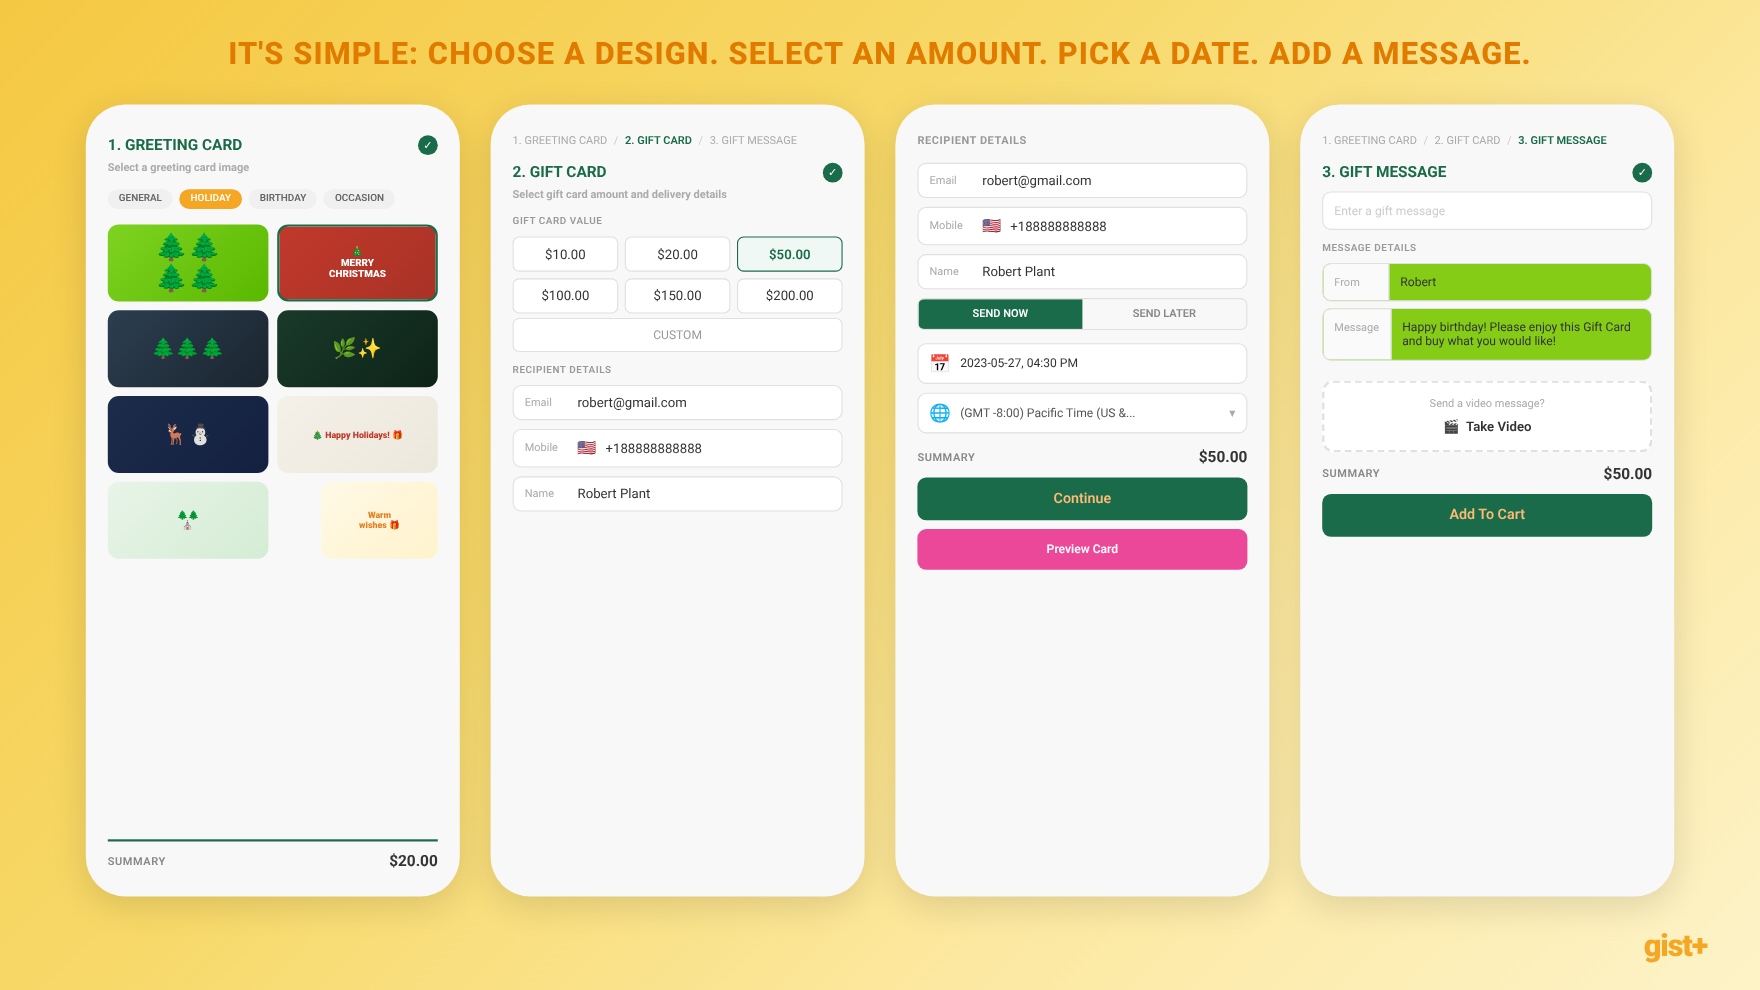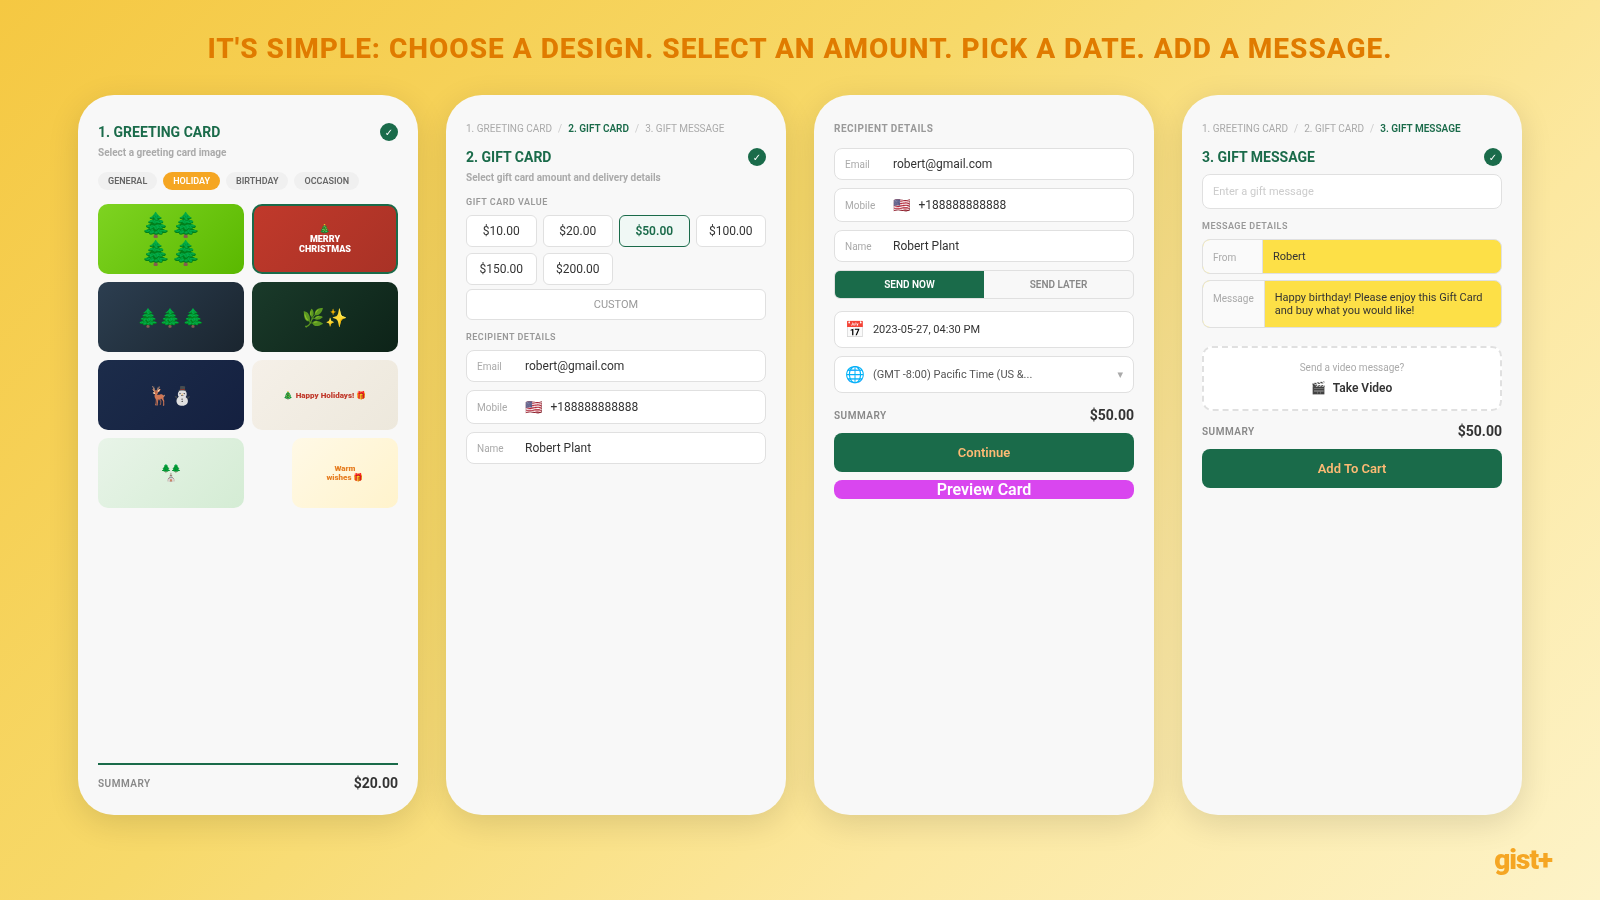--- a/index.html
+++ b/index.html
@@ -214,21 +214,21 @@
     .field-label {
       font-size: 9px;
       font-weight: 600;
       color: #999;
       text-transform: uppercase;
       letter-spacing: 0.5px;
       margin-bottom: 8px;
     }
     .amount-grid {
       display: grid;
-      grid-template-columns: 1fr 1fr 1fr 1fr;
+      grid-template-columns: 1fr 1fr 1fr;
       gap: 6px;
       margin-bottom: 4px;
     }
     .amount-btn {
       border: 1px solid #e0e0e0;
       border-radius: 6px;
       padding: 8px;
       text-align: center;
       font-size: 12px;
       color: #333;
@@ -339,26 +339,27 @@
       border-radius: 8px;
       padding: 12px;
       width: 100%;
       font-size: 13px;
       font-weight: 600;
       cursor: pointer;
       margin-bottom: 8px;
       text-align: center;
     }
     .btn-green-outline {
-      background: #d946ef;
+      background: #ec4899;
       color: white;
       border: none;
       border-radius: 8px;
+      padding: 12px;
       width: 100%;
-      font-size: 16px;
+      font-size: 11px;
       font-weight: 600;
       cursor: pointer;
       text-align: center;
     }
 
     
     .gift-msg-input {
       border: 1px solid #e0e0e0;
       border-radius: 8px;
       padding: 10px;
@@ -368,21 +369,21 @@
       background: white;
     }
     .msg-details-section {
       margin-bottom: 12px;
     }
     .msg-from-row, .msg-message-row {
       display: flex;
       border: 1px solid #e0e0e0;
       border-radius: 8px;
       margin-bottom: 6px;
-      background: #fde047;
+      background: #84cc16;
       overflow: hidden;
     }
     .msg-row-label {
       padding: 10px;
       font-size: 10px;
       color: #aaa;
       background: #fafafa;
       min-width: 60px;
       border-right: 1px solid #e0e0e0;
       display: flex;

